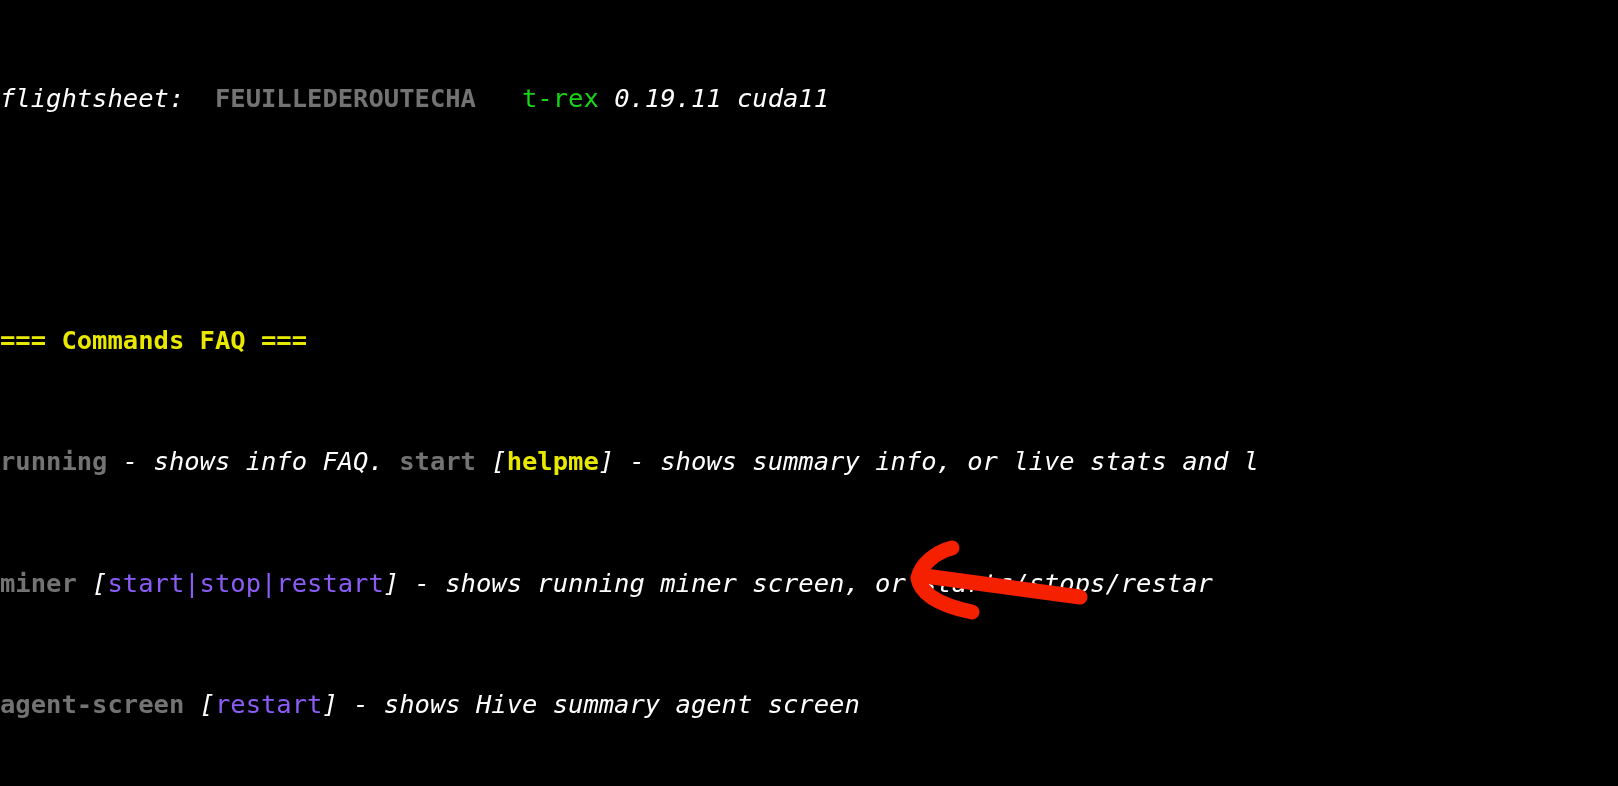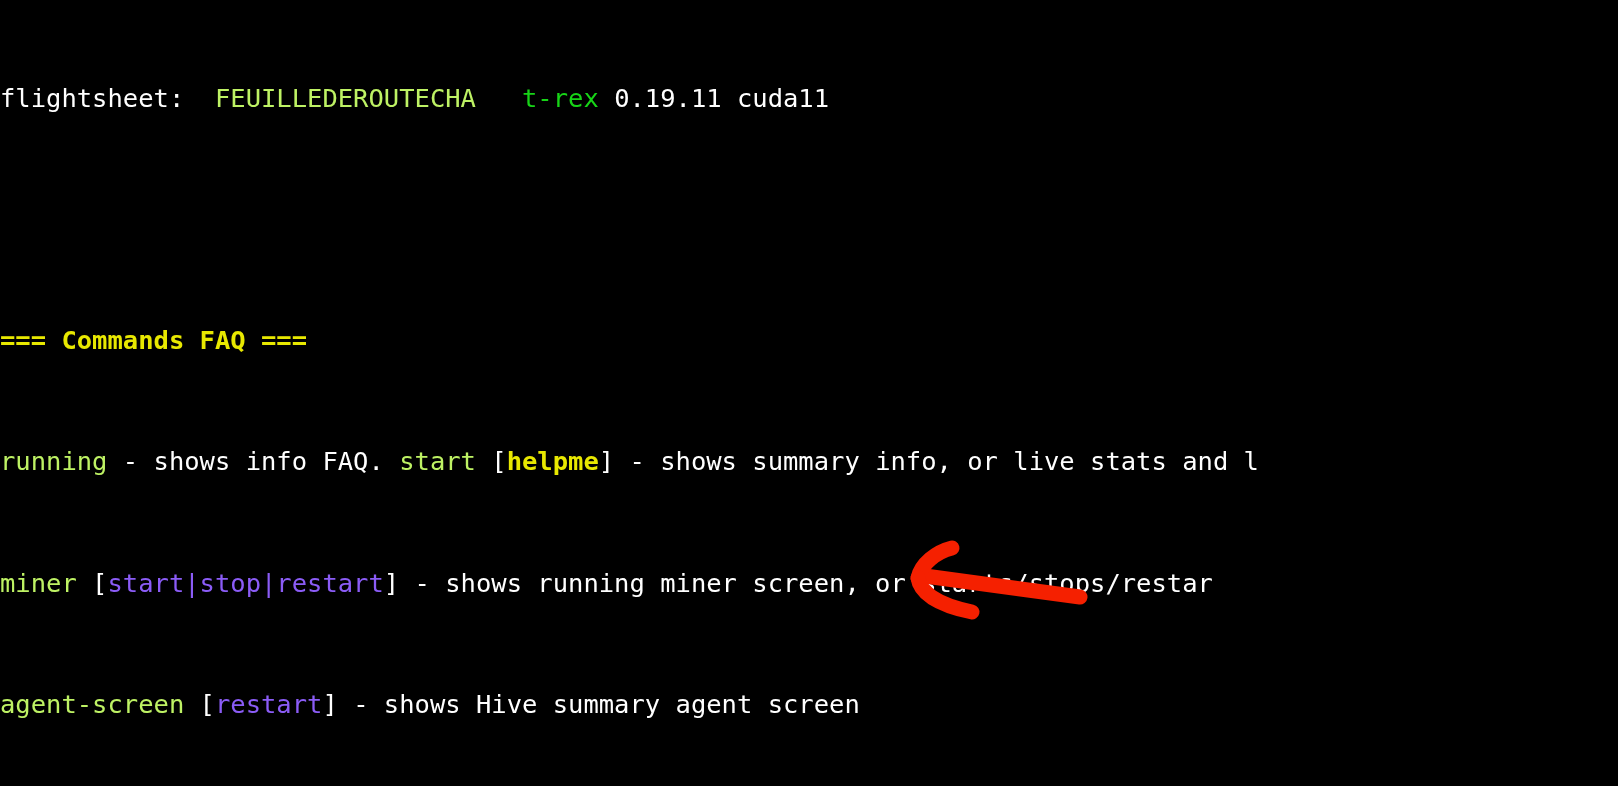--- a/index.html
+++ b/index.html
@@ -31,23 +31,23 @@
     letter-spacing: 0px;
     white-space: pre;
     color: #ffffff;
   }
   .line {
     white-space: pre;
     height: 30.3px;
     overflow: hidden;
   }
   
-  .c-white   { color: #ffffff; }
+  .c-white   { color: #ffffff; font-style: italic; }
   .c-cyan    { color: #8b5cf6; }
-  .c-cyanb   { color: #bef264; font-weight: normal; }
+  .c-cyanb   { color: #737373; font-weight: bold; }
   .c-yellowb { color: #e8e800; font-weight: bold; text-align: center; }
   .c-greenb  { color: #17d417; }
 
   
   #annotation {
     position: absolute;
     left: 0;
     top: 0;
     width: 1618px;
     height: 786px;

